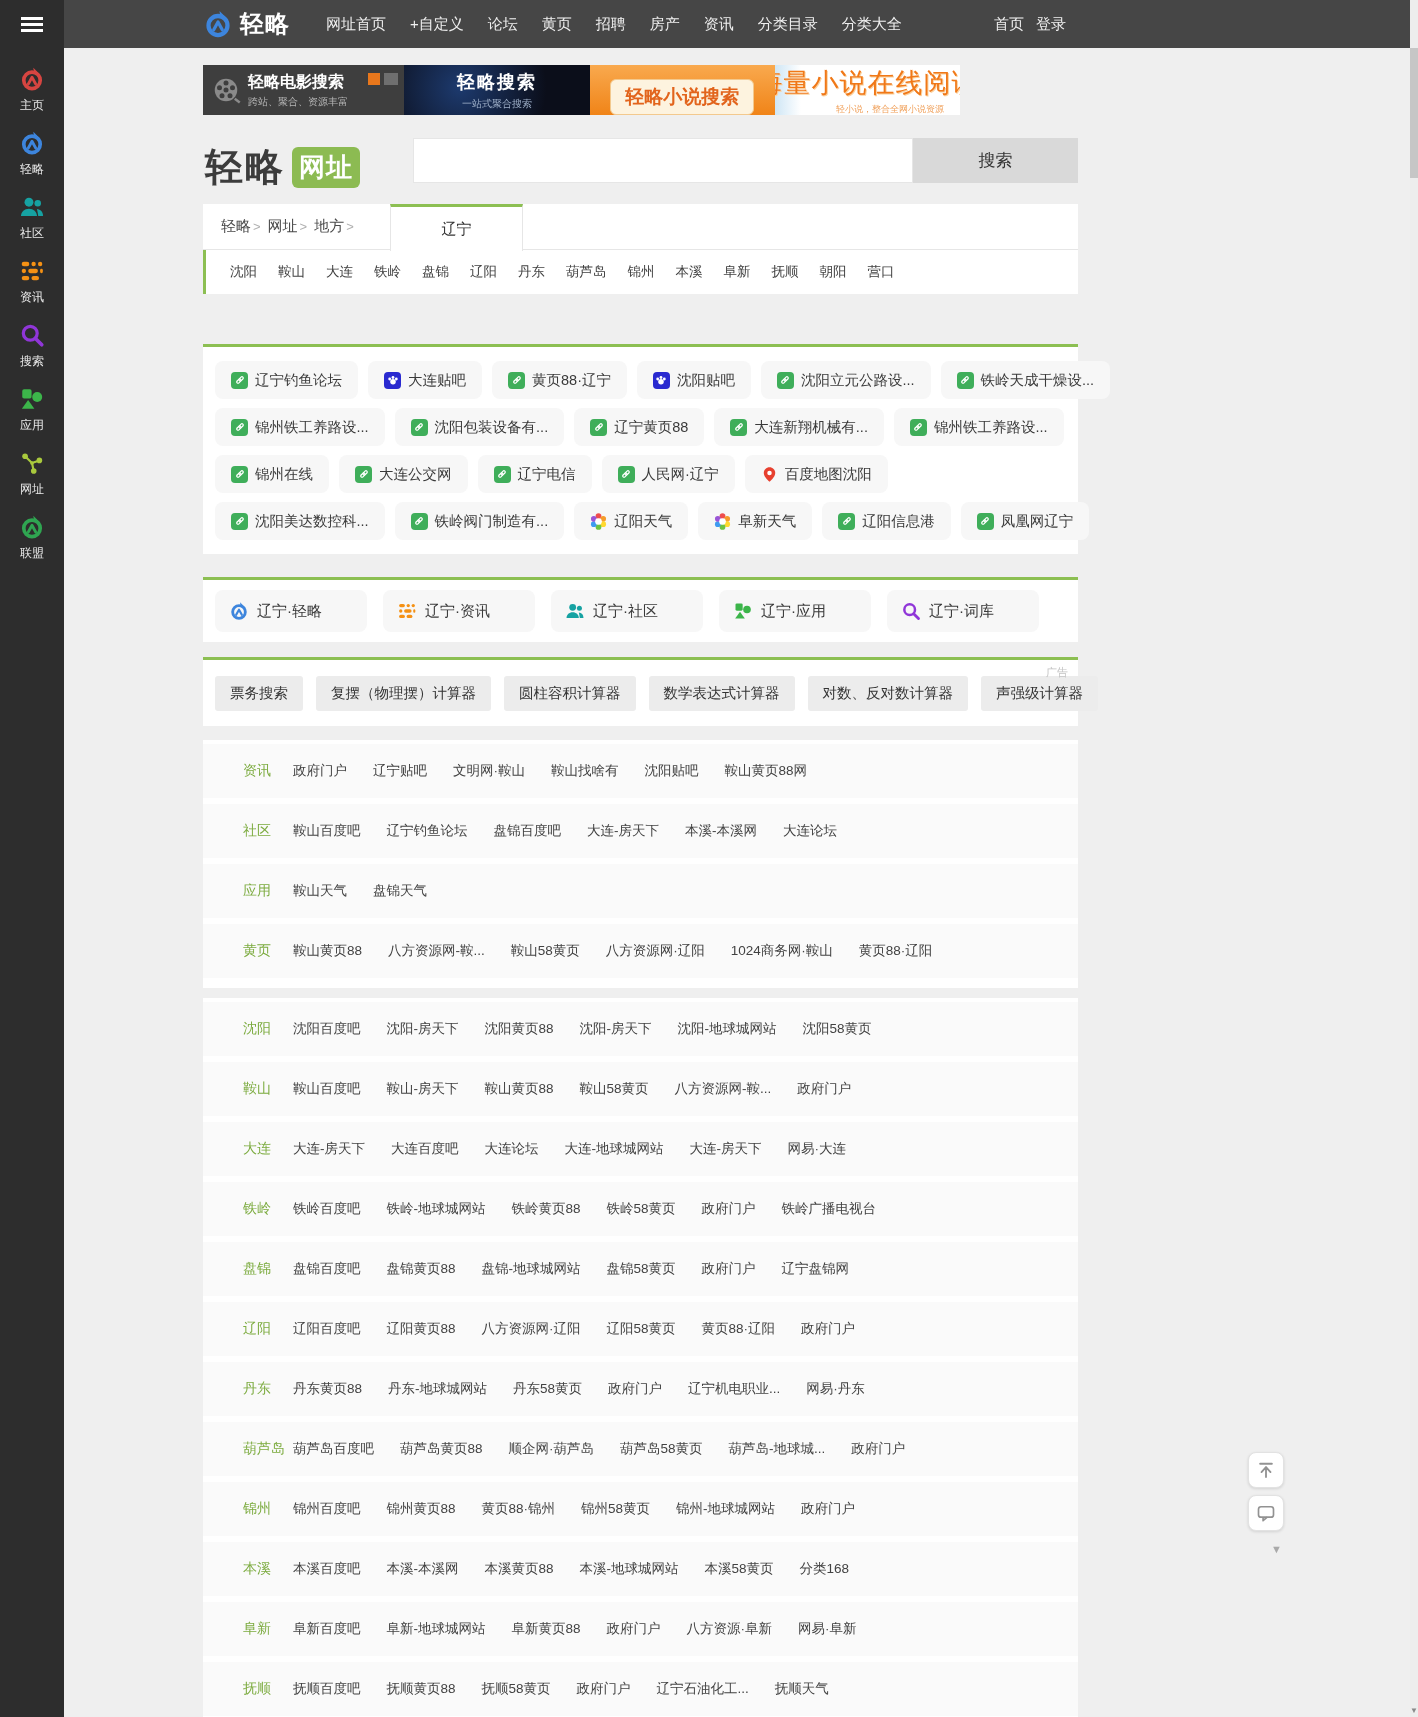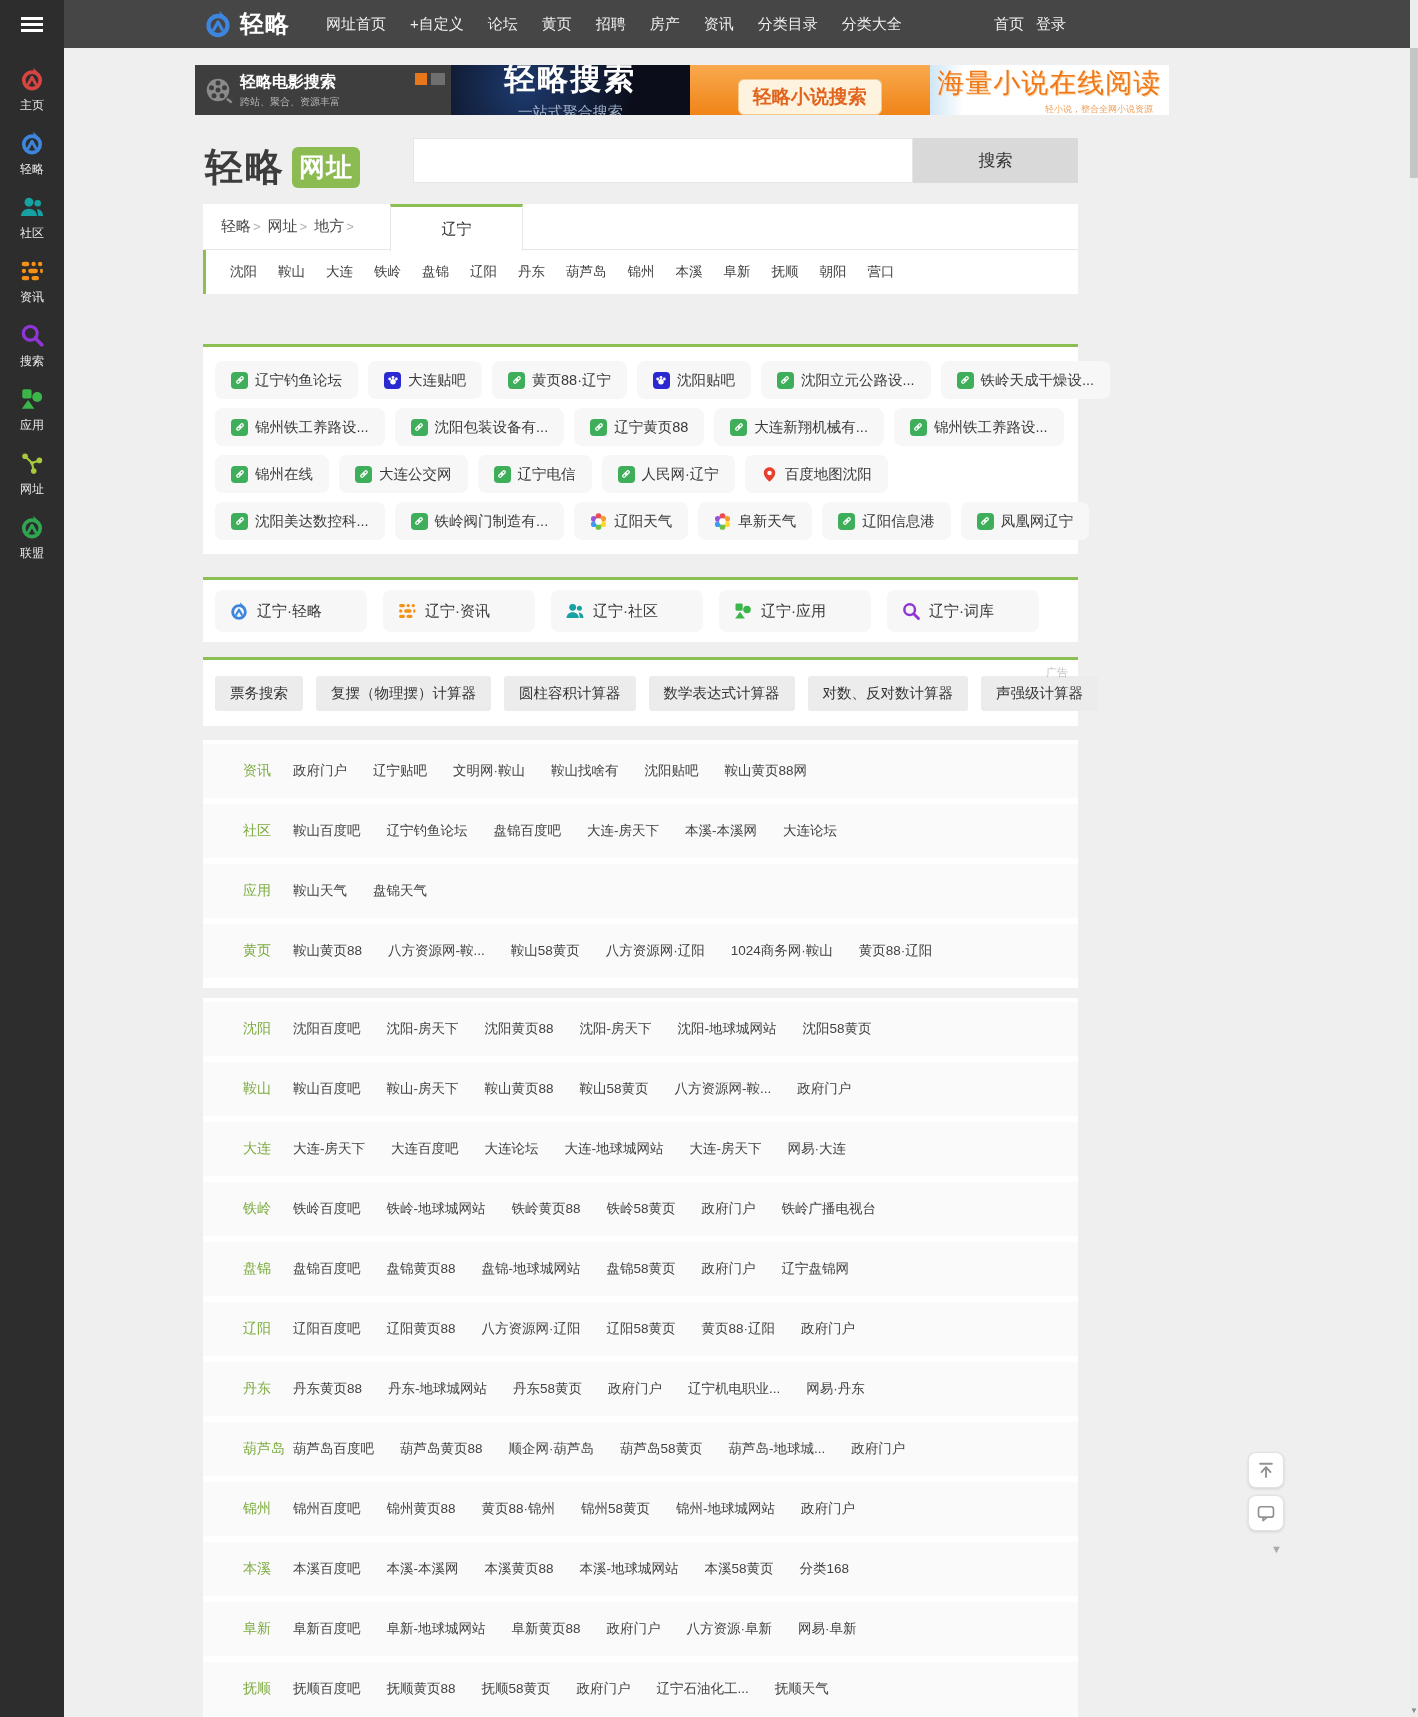--- a/index.html
+++ b/index.html
@@ -31,33 +31,33 @@
   .hamburger span::after { content:""; position:absolute; left:0; top:3px; width:22px; height:3px; background:#fff; }
   .side-items { margin-top:10px; display:flex; flex-direction:column; }
   .side-item { width:64px; height:64px; display:flex; flex-direction:column; align-items:center;
     justify-content:center; gap:5px; cursor:pointer; }
   .side-item svg { width:26px; height:26px; }
   .side-label { color:#e9e9e9; font-size:12px; }
   .c-red{color:#d64541} .c-blue{color:#3d85dd} .c-teal{color:#16a2a2} .c-orange{color:#f59114}
   .c-purple{color:#9036d8} .c-green{color:#3cb54a} .c-lime{color:#a9c93d} .c-green2{color:#2fa551}
 
   
-  .banners { position:absolute; left:195px; top:65px; width:974px; height:50px; display:flex; }
+  .banners { position:absolute; left:203px; top:65px; width:757px; height:50px; display:flex; }
   .banner { flex:1 1 0; height:50px; overflow:hidden; cursor:pointer; position:relative; }
   .banner1 { background:#3e3e3e; display:flex; align-items:center; padding:0 8px; gap:7px; }
   .banner1 svg { width:30px; height:30px; flex:none; }
   .b1-txt .t { color:#fff; font-size:16px; font-weight:bold; white-space:nowrap; }
   .b1-txt .s { color:#b5b5b5; font-size:10px; margin-top:2px; white-space:nowrap; }
   .b1-deco { position:absolute; right:6px; top:8px; display:flex; gap:4px; }
   .b1-deco i { display:block; width:14px; height:12px; background:#6f6f6f; }
   .b1-deco i.o { background:#e8771c; width:12px; }
   .banner2 { background:radial-gradient(circle at 30% 45%, #1d3a6e 0%, #0b0e1a 65%);
     display:flex; flex-direction:column; align-items:center; justify-content:center; }
-  .b2-t { color:#fff; font-size:31px; font-weight:bold; letter-spacing:2px; }
-  .b2-s { color:#9fb0c9; font-size:15px; margin-top:3px; }
+  .b2-t { color:#fff; font-size:18px; font-weight:bold; letter-spacing:2px; }
+  .b2-s { color:#9fb0c9; font-size:10px; margin-top:3px; }
   .banner3 { background:linear-gradient(180deg,#f9a94e,#f08418); display:flex; align-items:flex-end; justify-content:center; }
   .b3-box { background:#fdf3df; border:1px solid #f3c98e; border-radius:6px; padding:4px 14px;
     color:#e2641c; font-size:19px; font-weight:bold; white-space:nowrap; }
   .banner4 { background:linear-gradient(90deg,#cfe6f5 0%,#ffffff 14%); display:flex;
     flex-direction:column; align-items:center; justify-content:center; }
   .b4-t { color:#f07818; font-size:27px; font-weight:normal; white-space:nowrap;
     text-shadow:1px 1px 0 #fbd2a0; letter-spacing:1px; }
   .b4-s { color:#f0a05a; font-size:9px; align-self:flex-end; margin-right:16px; margin-top:2px; }
 
   

